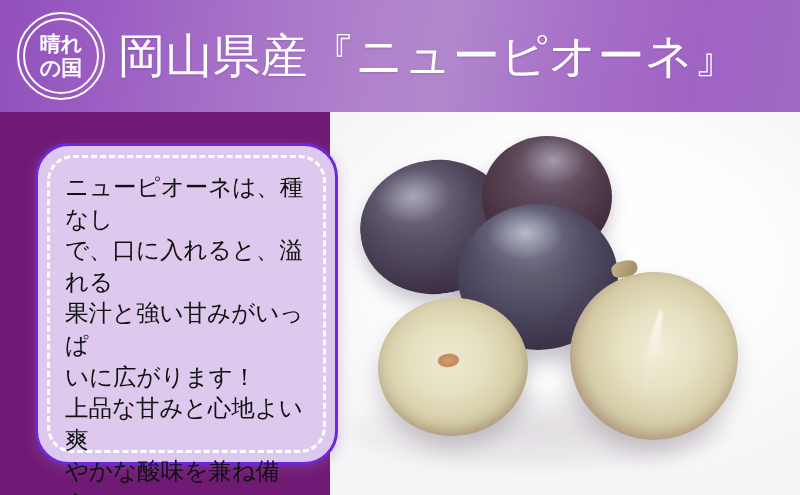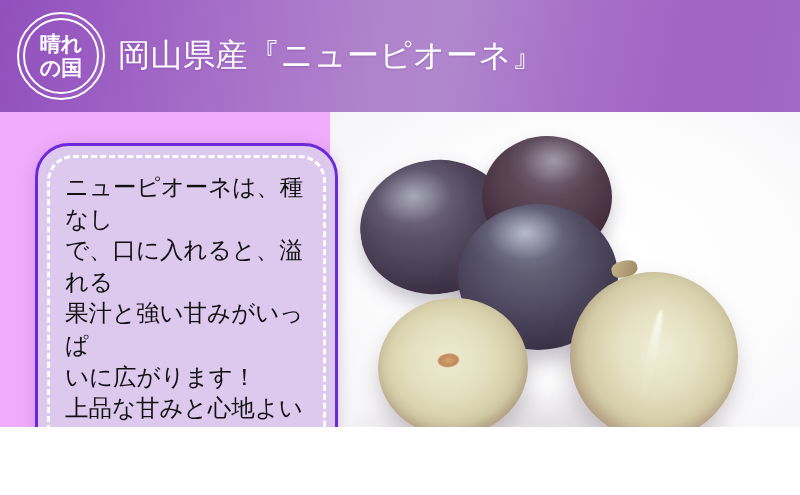--- a/index.html
+++ b/index.html
@@ -10,22 +10,22 @@
     width: 800px;
     height: 495px;
     overflow: hidden;
     background: #ffffff;
     font-family: "DejaVu Sans", "Liberation Sans", sans-serif;
   }
 
   #page {
     position: relative;
     width: 800px;
-    height: 427px;
-    background: #f0abfc;
+    height: 495px;
+    background: #701a75;
     overflow: hidden;
   }
 
   
   #header-banner {
     position: absolute;
     left: 0;
     top: 0;
     width: 800px;
     height: 112px;
@@ -85,21 +85,21 @@
 
   #header-title {
     position: absolute;
     left: 118px;
     top: 0;
     height: 112px;
     display: flex;
     align-items: center;
     color: #ffffff;
     font-family: "DejaVu Serif", "Liberation Serif", serif;
-    font-size: 32px;
+    font-size: 47px;
     font-weight: 400;
     letter-spacing: 0.5px;
     white-space: nowrap;
     text-shadow: 0 1px 2px rgba(90,40,130,0.25);
   }
 
   
   #photo-area {
     position: absolute;
     left: 330px;

